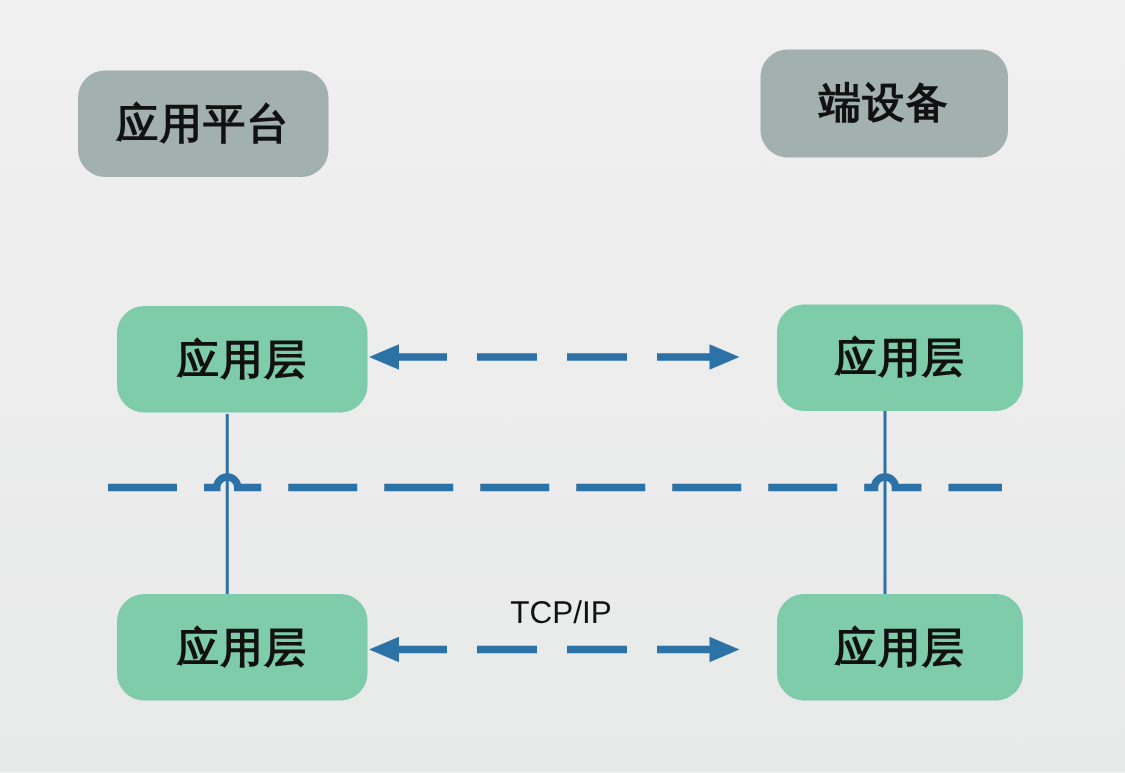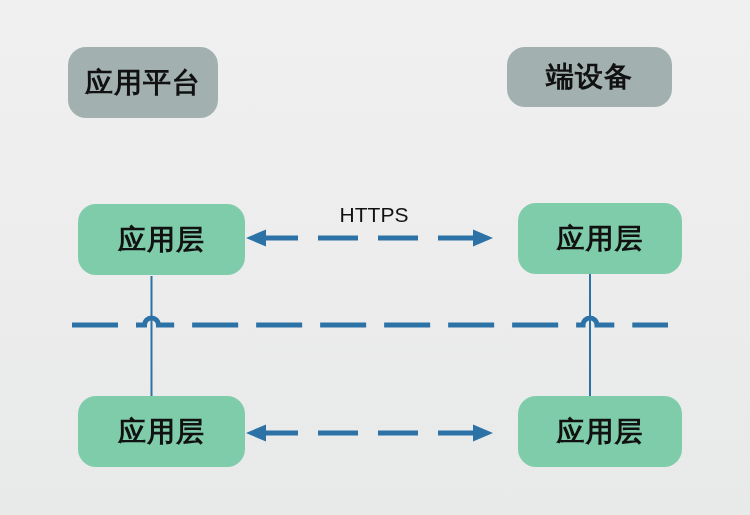--- a/index.html
+++ b/index.html
@@ -32,22 +32,22 @@
     border-radius: 18px;
     font-weight: bold;
     font-size: 28px;
     letter-spacing: 1px;
     color: var(--text-color);
     z-index: 2;
   }
   .node.gray { background: var(--gray-box); }
   .node.green { background: var(--green-box); margin-left: 10px; }
 
-  .box-platform        { left: 68px;  top: 47px;  width: 150px; height: 71px; align-items: center; }
-  .box-device          { left: 507px; top: 47px;  width: 165px; height: 60px; }
+  .box-platform        { left: 52px;  top: 47px;  width: 167px; height: 71px; align-items: center; }
+  .box-device          { left: 507px; top: 33px;  width: 165px; height: 72px; }
   .box-platform-app-top    { left: 68px;  top: 204px; width: 167px; height: 71px; }
   .box-device-app-top      { left: 508px; top: 203px; width: 164px; height: 71px; }
   .box-platform-app-bottom { left: 68px;  top: 396px; width: 167px; height: 71px; }
   .box-device-app-bottom   { left: 508px; top: 396px; width: 164px; height: 71px; }
 
   .link-label {
     position: absolute;
     width: 160px;
     text-align: center;
     font-size: 21px;
@@ -127,15 +127,15 @@
   </div>
 
   <div class="node green box-platform-app-bottom">
     <span>应用层</span>
   </div>
 
   <div class="node green box-device-app-bottom">
     <span>应用层</span>
   </div>
 
-  <div class="link-label label-https">HTTPS</div>
+  <div class="link-label label-tcpip">TCP/IP</div>
 
 </div>
 
 </body></html>

